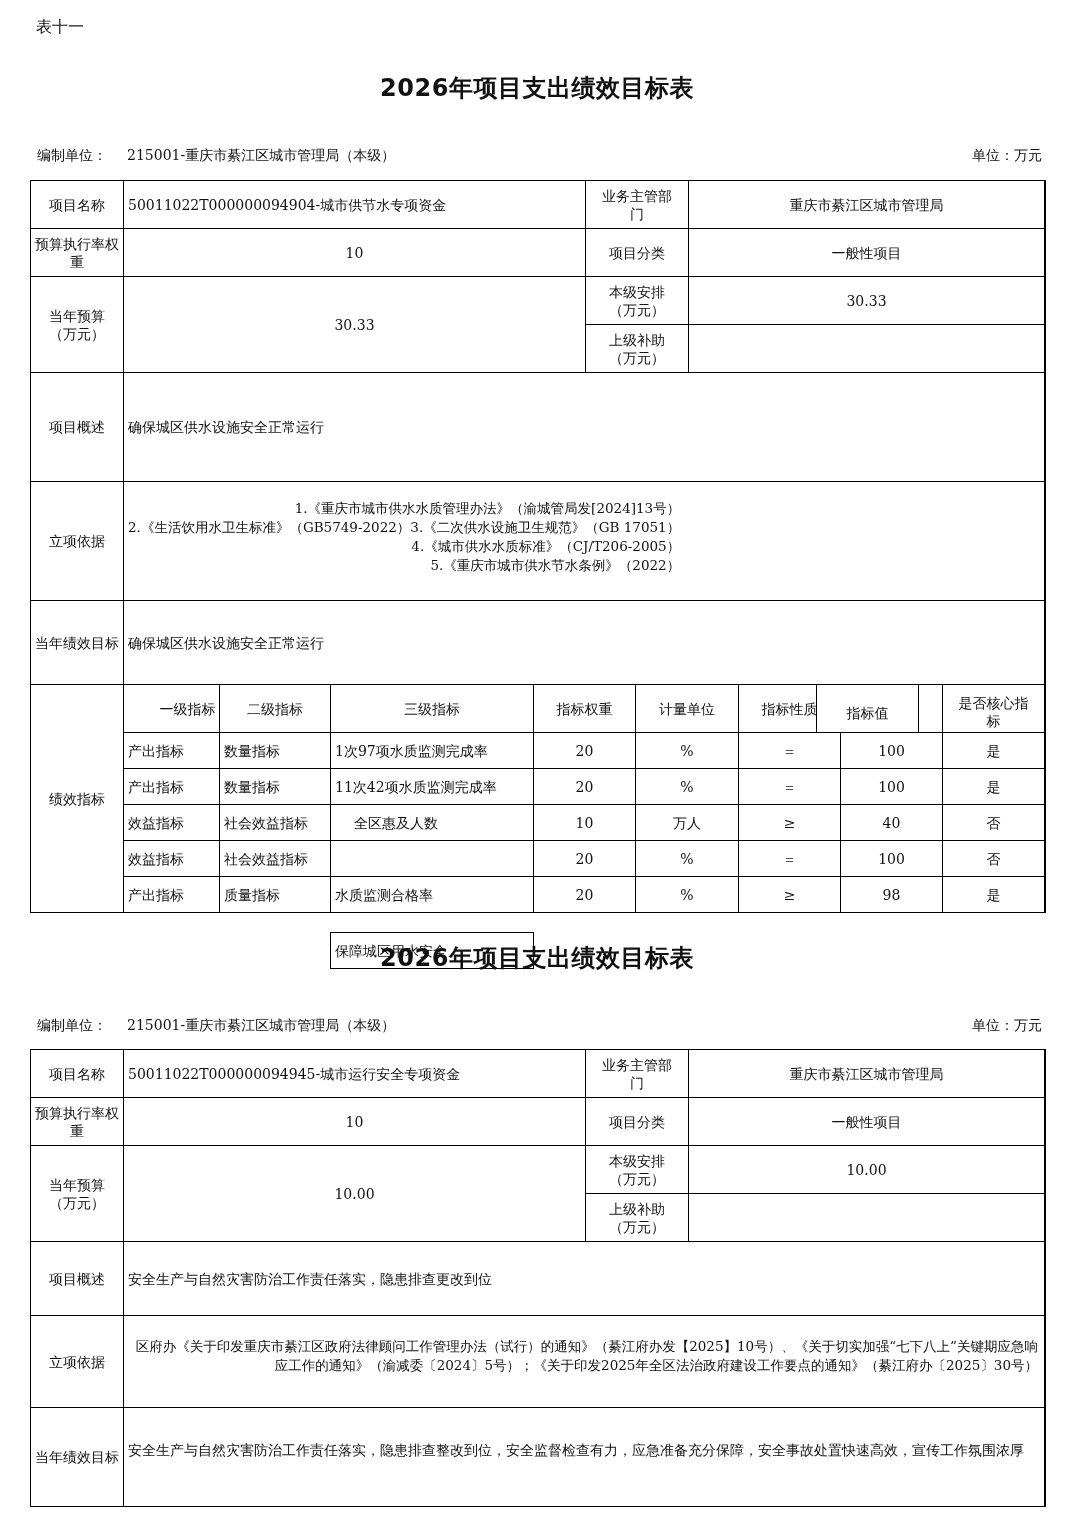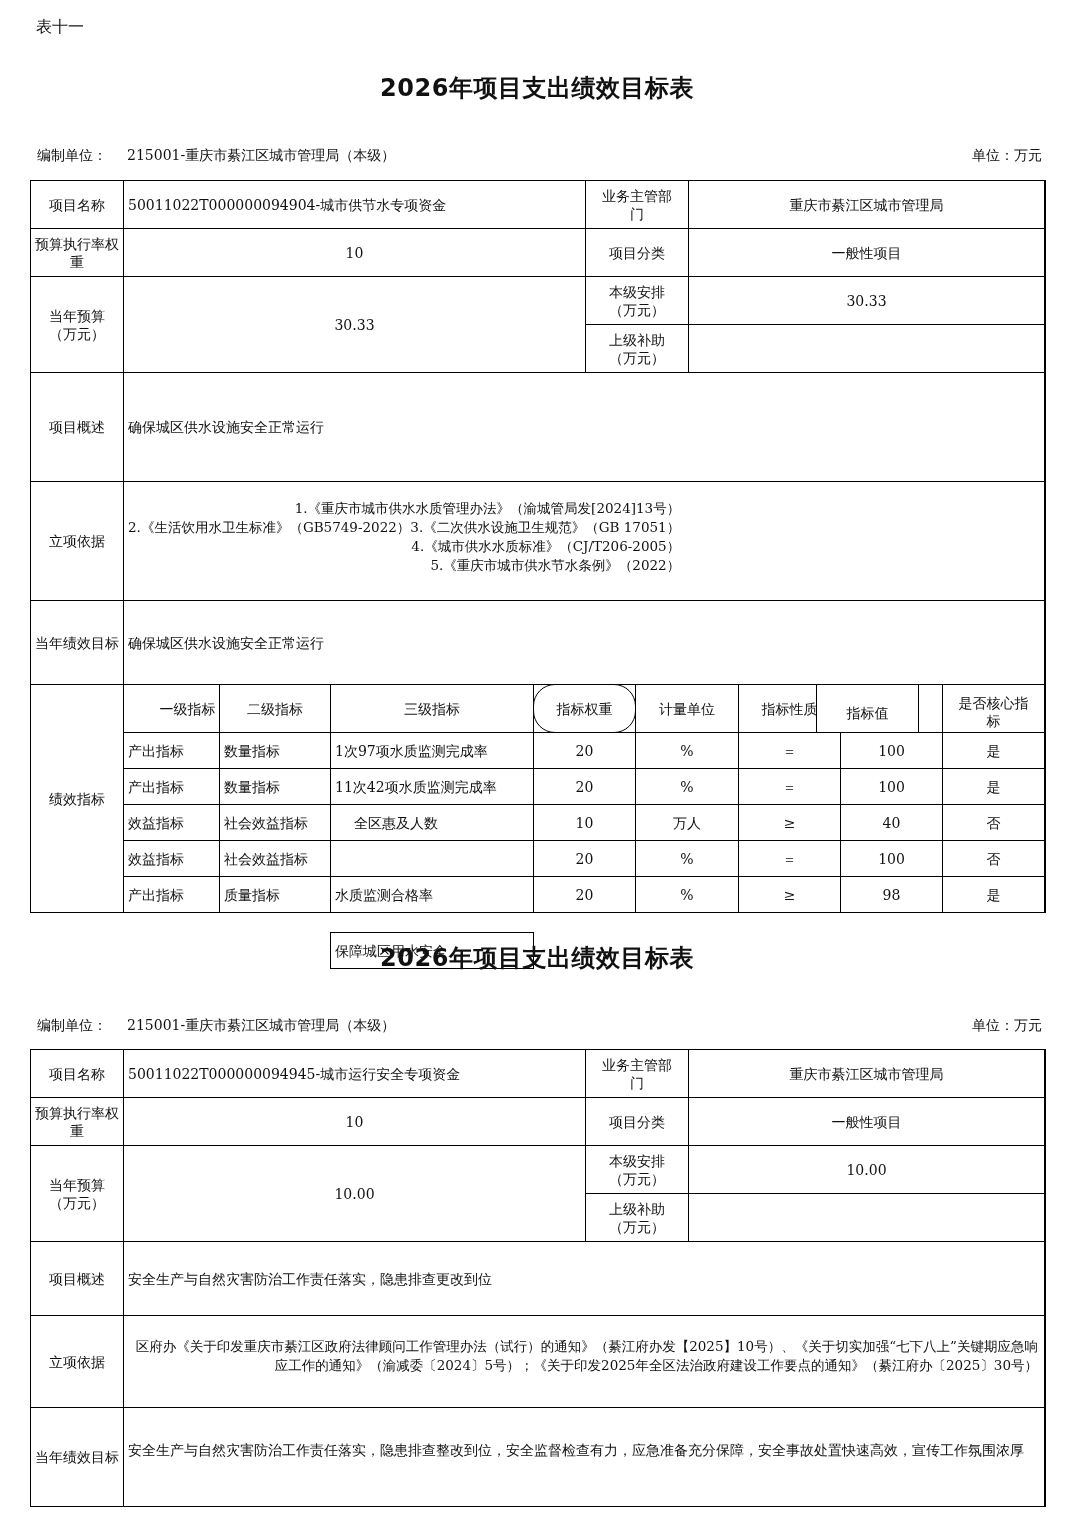--- a/index.html
+++ b/index.html
@@ -56,21 +56,21 @@
 
   <div class="cell" style="left:30px;top:600px;width:94px;height:85px;padding:0 4px;">当年绩效目标</div>
   <div class="cell left" style="left:123px;top:600px;width:922px;height:85px;">确保城区供水设施安全正常运行</div>
 
   <div class="cell" style="left:30px;top:684px;width:94px;height:229px;">绩效指标</div>
 
   <div>
     <div class="cell" style="left:123px;top:684px;width:97px;height:49px;padding-left:35px;">一级指标</div>
     <div class="cell" style="left:219px;top:684px;width:112px;height:49px;">二级指标</div>
     <div class="cell" style="left:330px;top:684px;width:204px;height:49px;">三级指标</div>
-    <div class="cell" style="left:533px;top:684px;width:103px;height:49px;border-radius:22px;">指标权重</div>
+    <div class="cell" style="left:533px;top:684px;width:103px;height:49px;">指标权重</div>
     <div class="cell" style="left:635px;top:684px;width:104px;height:49px;">计量单位</div>
     <div class="cell" style="left:738px;top:684px;width:103px;height:49px;">指标性质</div>
     <div class="cell" style="left:816px;top:684px;width:103px;height:59px;font-family:Liberation Serif, serif;">指标值</div>
     <div class="cell" style="left:942px;top:684px;width:103px;height:56px;padding:0 13px;">是否核心指标</div>
   </div>
 
   <div>
     <div class="cell left" style="left:123px;top:732px;width:97px;height:37px;">产出指标</div>
     <div class="cell left" style="left:219px;top:732px;width:112px;height:37px;">数量指标</div>
     <div class="cell left" style="left:330px;top:732px;width:204px;height:37px;">1次97项水质监测完成率</div>

